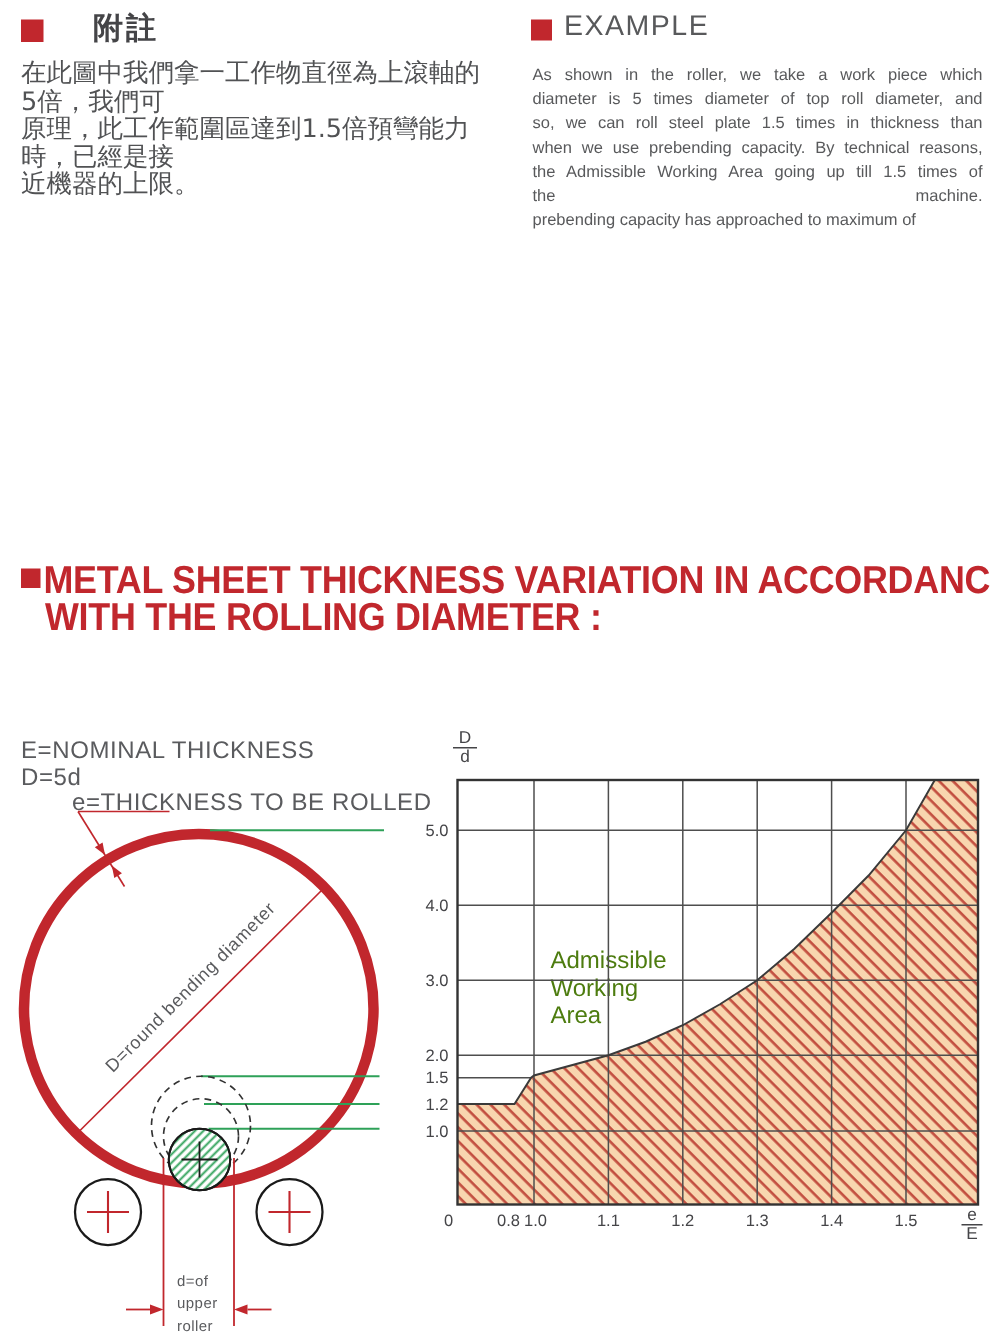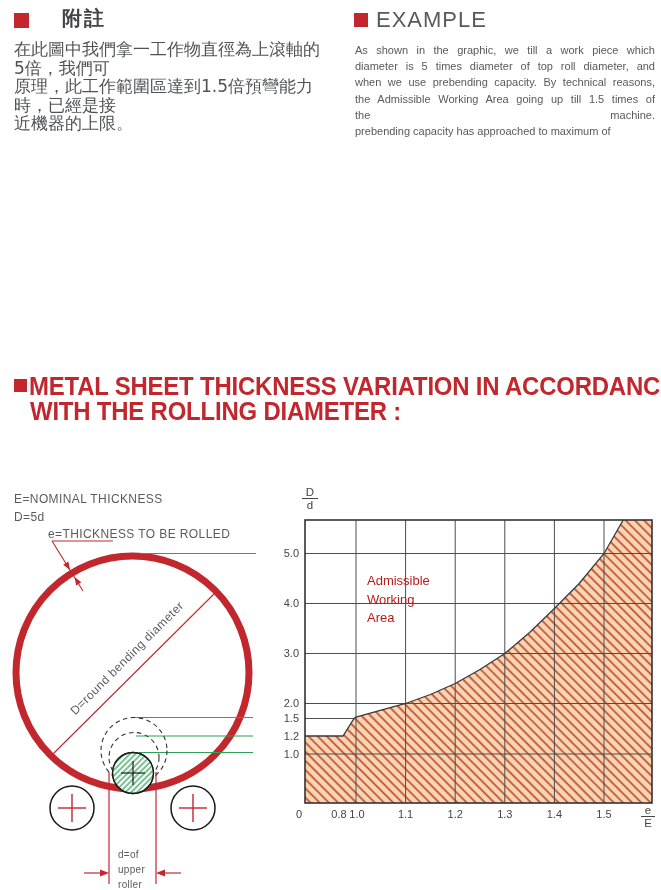--- a/index.html
+++ b/index.html
@@ -3,37 +3,37 @@
 <meta charset="utf-8">
 <style>
   html,body{margin:0;padding:0;background:#fff;}
   .page{position:relative;width:661px;height:890px;background:#ffffff;overflow:hidden;
         font-family:"Liberation Sans", sans-serif;color:#58595b;}
   .sq{position:absolute;background:#c1272d;}
   .note-title{position:absolute;left:36px;top:5px;font-size:20px;font-weight:bold;
         color:#444447;letter-spacing:2px;font-family:"DejaVu Sans", sans-serif;padding-left:26px;}
   .note-body{position:absolute;left:14px;top:40px;width:306px;font-size:17px;line-height:18.6px;
         color:#515254;font-family:"DejaVu Sans", sans-serif;}
-  .example-title{position:absolute;left:376px;top:7px;font-size:22px;color:#58595b;letter-spacing:1px;}
+  .example-title{position:absolute;left:376px;top:7px;font-size:19px;color:#58595b;letter-spacing:1px;}
   .example-body{position:absolute;left:355px;top:42px;width:300px;font-size:11px;line-height:16.2px;color:#58595b;}
   .example-body .ln{text-align:justify;text-align-last:justify;}
   .example-body .ln:last-child{text-align-last:left;}
   .head-line{position:absolute;font-size:26px;font-weight:bold;color:#c1272d;
         transform:scaleX(0.92);transform-origin:left top;white-space:nowrap;letter-spacing:-0.2px;}
   .head1{left:29px;top:371px;}
   .head2{left:30px;top:396px;}
-  .diag-lbl{position:absolute;font-size:12px;letter-spacing:0.4px;color:#5a5b5e;white-space:nowrap;}
+  .diag-lbl{position:absolute;font-size:16px;letter-spacing:0.4px;color:#5a5b5e;white-space:nowrap;}
   .lbl-e-nominal{left:14px;top:492px;}
   .lbl-d5d{left:14px;top:510px;}
   .lbl-e-rolled{left:48px;top:527px;}
   .lbl-rotated{position:absolute;left:27px;top:651px;width:200px;text-align:center;
         font-size:12px;letter-spacing:0.5px;color:#5a5b5e;transform:rotate(-45deg);white-space:nowrap;}
   .lbl-roller{position:absolute;left:118px;top:847px;font-size:10px;line-height:15px;
         letter-spacing:0.3px;color:#5a5b5e;}
-  .admissible{position:absolute;left:367px;top:572px;font-size:13px;line-height:18.5px;color:#b91c1c;}
+  .admissible{position:absolute;left:367px;top:632px;font-size:16px;line-height:18.5px;color:#4d7c0f;}
   .frac{position:absolute;text-align:center;font-size:11.5px;color:#454548;line-height:12px;}
   .frac .num{display:block;padding:0 2px;}
   .frac .den{display:block;border-top:1px solid #454548;padding:0 2px;}
   .frac-dd{left:302px;top:486px;min-width:16px;}
   .frac-ee{left:641px;top:804px;min-width:14px;}
   svg text.tick{font-family:"Liberation Sans", sans-serif;font-size:11px;fill:#454548;}
   .gfx{position:absolute;left:0;top:0;}
 </style>
 </head>
 <body>
@@ -44,22 +44,23 @@
   <div class="note-title">附註</div>
   <div class="note-body">
       <div class="ln">在此圖中我們拿一工作物直徑為上滾軸的5倍，我們可</div>
       <div class="ln">原理，此工作範圍區達到1.5倍預彎能力時，已經是接</div>
       <div class="ln">近機器的上限。</div>
     </div>
 
   <div class="sq" style="left:354px;top:13px;width:14px;height:14px;"></div>
   <div class="example-title">EXAMPLE</div>
   <div class="example-body">
-      <div class="ln">As shown in the graphic, we till a work piece which</div>
+      <div class="ln">As shown in the roller, we take a work piece which</div>
       <div class="ln">diameter is 5 times diameter of top roll diameter, and</div>
+      <div class="ln">so, we can roll steel plate 1.5 times in thickness than</div>
       <div class="ln">when we use prebending capacity. By technical reasons,</div>
       <div class="ln">the Admissible Working Area going up till 1.5 times of</div>
       <div class="ln">the machine.</div>
       <div class="ln">prebending capacity has approached to maximum of</div>
     </div>
 
   <div class="sq" style="left:14px;top:379px;width:13px;height:13px;"></div>
   <div class="head-line head1">METAL SHEET THICKNESS VARIATION IN ACCORDANCE</div>
   <div class="head-line head2">WITH THE ROLLING DIAMETER :</div>
 

